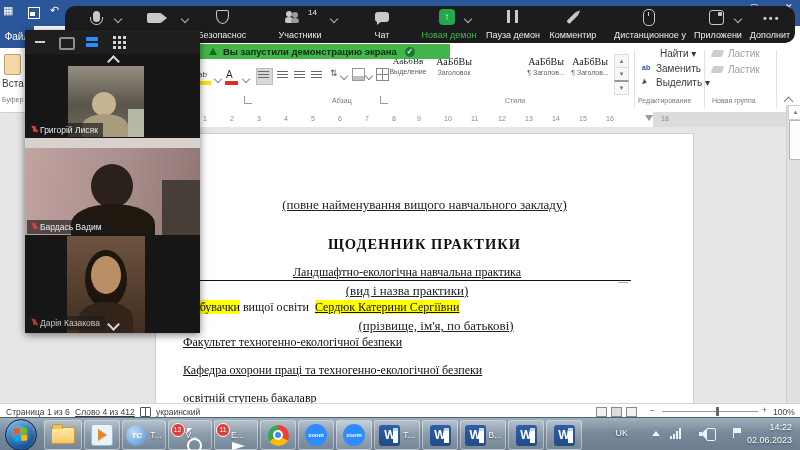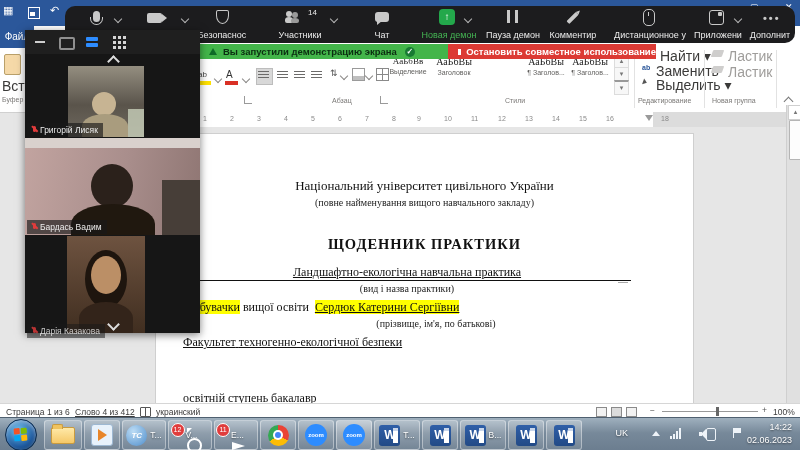--- a/index.html
+++ b/index.html
@@ -12,42 +12,42 @@
   .titlebar{left:0;top:0;width:800px;height:26px;background:#2b579a;}
   .qat-ico{color:#fff;font-size:11px;top:4px;}
   .qat-save{width:10px;height:10px;border:1.5px solid #fff;top:7px;}
   .qat-save i{position:absolute;left:1px;top:4px;width:5px;height:4px;background:#fff;}
   .winctl{color:#fff;font-size:9px;top:2px;}
   .ribbon{left:0;top:26px;width:800px;height:86px;background:#fff;border-bottom:1px solid #d0d0d0;}
   .filetab{left:0;top:0;width:34px;height:22px;background:#2b579a;color:#fff;
            font-size:10px;line-height:22px;text-align:center;}
   .grouplabel{font-size:7px;color:#7a7876;}
   .vline{width:1px;background:#e2e2e2;}
-  .ribbonbtn{font-size:14px;color:#3b3a39;}
+  .ribbonbtn{font-size:10px;color:#3b3a39;}
   .gray{color:#9f9d9b;}
   .chev{display:inline-block;width:5px;height:5px;border-right:1.5px solid #8a8886;
         border-bottom:1.5px solid #8a8886;transform:rotate(45deg);}
   .alignico{width:11px;height:9px;background:repeating-linear-gradient(#6b6a69 0 1px,transparent 1px 3px);}
   .stylecard{width:44px;height:40px;text-align:center;}
   .stylecard .prev{font-family:"Liberation Serif",serif;color:#222;}
   .stylecard .lbl{font-size:7px;color:#5f5e5c;margin-top:2px;}
   .galbtn{width:13px;height:12px;border:1px solid #dcdcdc;background:#f7f7f7;color:#777;
           font-size:7px;line-height:11px;text-align:center;}
   .eraser{width:11px;height:7px;background:#cfcecd;transform:skewX(-20deg);border-radius:1px;}
   .ruler{left:195px;top:112px;width:591px;height:15px;background:#dcdcdc;}
   .ruler .active{position:absolute;left:0;top:0;width:458px;height:15px;background:#fff;}
   .ruler span{position:absolute;top:3px;font-size:7px;color:#8a8a8a;}
   .rmark{left:450px;top:4px;width:0;height:0;border-left:4px solid transparent;
          border-right:4px solid transparent;border-top:6px solid #9a9a9a;}
   .docarea{left:0;top:127px;width:800px;height:276px;background:#e6e6e6;}
   .page{position:absolute;left:155px;top:6px;width:537px;height:270px;background:#fff;
         border:1px solid #cfcfcf;border-bottom:none;
         font-family:"Liberation Serif",serif;color:#111;}
   .doc-line{position:absolute;white-space:nowrap;font-size:12px;}
-  .cap{font-size:10px;color:#222;}
+  .cap{font-size:13px;color:#222;text-decoration:underline;}
   .ul{text-decoration:underline;}
   .hl{background:#ffff00;}
   .vscroll{left:786px;top:105px;width:14px;height:298px;background:#e0e0e0;border-left:1px solid #cfcfcf;}
   .statusbar{left:0;top:403px;width:800px;height:14px;background:#fff;border-top:1px solid #d6d6d6;
              font-size:8.5px;color:#3b3b3b;}
   .viewico{width:9px;height:8px;border:1px solid #8a8a8a;background:#f2f2f2;}
 
   
   .banner{top:44px;height:15px;display:flex;align-items:center;z-index:30;
           font-size:9.5px;font-weight:bold;}
@@ -274,32 +274,32 @@
     <span style="left:330px;">13</span>
       <span style="left:357px;">14</span>
     <span style="left:384px;">15</span>
       <span style="left:411px;">16</span>
     <span style="left:466px;">18</span>
     <span class="abs rmark"></span>
   </div>
 
   <div class="abs docarea">
     <div class="page">
-      <div class="doc-line" style="left:0;right:0;top:44px;text-align:center;font-size:13px;">Національний університет цивільного України</div>
       <div class="doc-line cap" style="left:0;right:0;top:63px;text-align:center;">(повне найменування вищого навчального закладу)</div>
       <div class="doc-line" style="left:0;right:0;top:102px;text-align:center;font-size:14.5px;font-weight:bold;letter-spacing:1px;">ЩОДЕННИК ПРАКТИКИ</div>
       <div class="doc-line" style="left:27px;width:448px;top:131px;text-align:center;border-bottom:1px solid #111;"><span class="ul">Ландшафтно-екологічна навчальна практика</span></div>
       <div class="doc-line cap" style="left:27px;width:448px;top:149px;text-align:center;">(вид і назва практики)</div>
       <div class="doc-line" style="left:27px;top:166px;">
         <span class="hl">здобувачки</span>
         <span>вищої освіти</span>&nbsp;
         <span class="hl ul">Сердюк Катерини Сергіївни</span>
       </div>
       <div class="doc-line cap" style="left:170px;width:220px;top:184px;text-align:center;">(прізвище, ім'я, по батькові)</div>
       <div class="doc-line ul" style="left:27px;top:201px;"><span>Факультет</span> <span>техногенно-екологічної безпеки</span></div>
+      <div class="doc-line ul" style="left:27px;top:229px;"><span>Кафедра</span> <span>охорони праці та техногенно-екологічної безпеки</span></div>
       <div class="doc-line" style="left:27px;top:257px;"><span>освітній ступень</span> <span class="ul">бакалавр</span></div>
       <div class="abs" style="left:462px;top:148px;width:10px;height:1px;background:#aaa;"></div>
     </div>
   </div>
 
   <div class="abs vscroll">
     <div class="abs" style="left:1px;top:0;width:13px;height:13px;background:#fff;border:1px solid #cfcfcf;color:#777;font-size:7px;text-align:center;line-height:12px;">▴</div>
     <div class="abs" style="left:2px;top:15px;width:11px;height:38px;background:#fdfdfd;border:1px solid #b5b5b5;border-radius:1px;"></div>
   </div>
 
@@ -316,24 +316,20 @@
     <span class="abs" style="left:716px;top:3px;width:3px;height:9px;background:#666;"></span>
     <span class="abs" style="left:762px;top:1px;color:#555;">+</span>
     <span class="abs txt" style="left:773px;top:3px;">100%</span>
   </div>
 
   <div class="abs banner banner-green">
     <span style="margin:0 6px 0 12px;width:0;height:0;border-left:4px solid transparent;border-right:4px solid transparent;border-bottom:7px solid #0e6b28;"></span>
     <span class="txt">Вы запустили демонстрацию экрана</span>
     <span class="gcheck" style="margin-left:8px;">✓</span>
   </div>
-  <div class="abs banner banner-red">
-    <span style="margin:0 5px 0 10px;width:6px;height:6px;background:#fff;"></span>
-    <span class="txt">Остановить совместное использование</span>
-  </div>
 
   <div class="abs zoombar">
     <span class="mic" style="left:28px;top:5px;">
         <i></i>
       </span>
     <span class="zchev" style="left:50px;top:10px;"></span>
     <span class="cam" style="left:82px;top:7px;">
         <i></i>
       </span>
     <span class="zchev" style="left:117px;top:10px;"></span>
@@ -411,21 +407,21 @@
     <div class="nametag" style="left:2px;top:190px;">
       <span class="micmute"></span>
       <span>Бардась Вадим</span>
     </div>
 
     <div class="tile" style="left:42px;top:206px;width:78px;height:97px;background:linear-gradient(#6e5340,#402e20);">
       <span class="sil-head" style="left:18px;top:14px;width:42px;height:58px;background:#1e150e;"></span>
       <span class="sil-head" style="left:24px;top:20px;width:30px;height:38px;background:#bb8f66;"></span>
       <span class="sil-body" style="left:12px;top:66px;width:54px;height:32px;background:#33241a;"></span>
     </div>
-    <div class="nametag" style="left:2px;top:294px;opacity:.8;">
+    <div class="nametag" style="left:2px;top:286px;opacity:.8;">
       <span class="micmute"></span>
       <span>Дарія Казакова</span>
     </div>
     <span class="chev-dn" style="left:84px;top:290px;"></span>
   </div>
 
   <div class="abs taskbar">
     <div class="orb">
       <span class="flag">
         <i style="left:0;top:0;background:#f35325;"></i>

